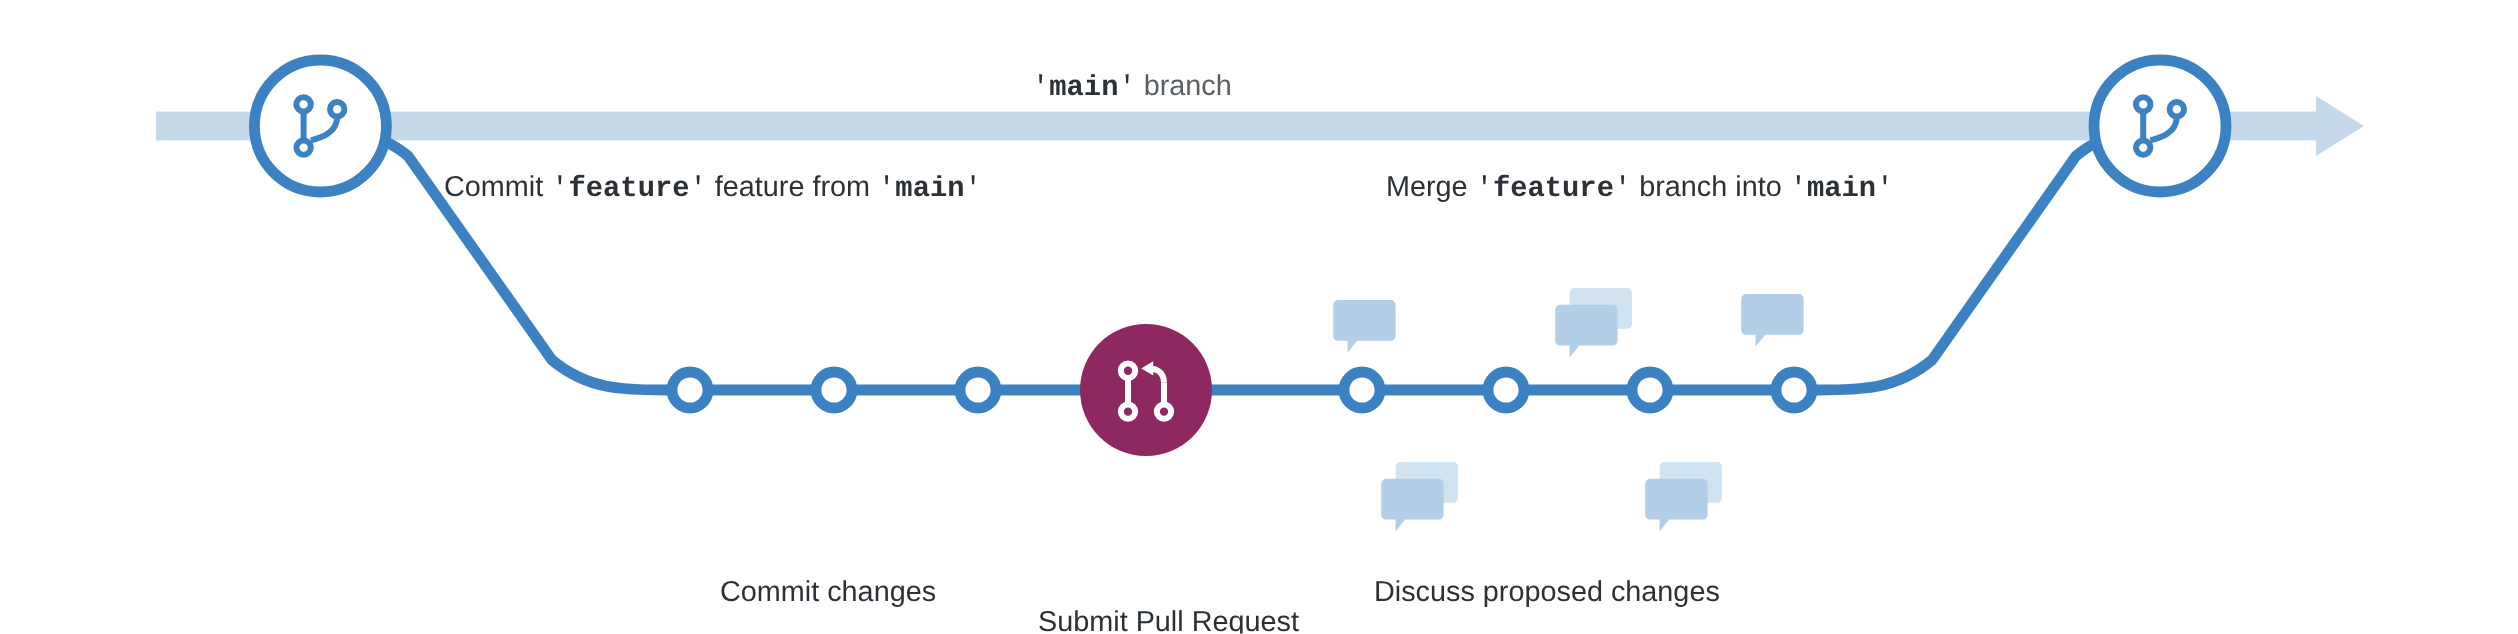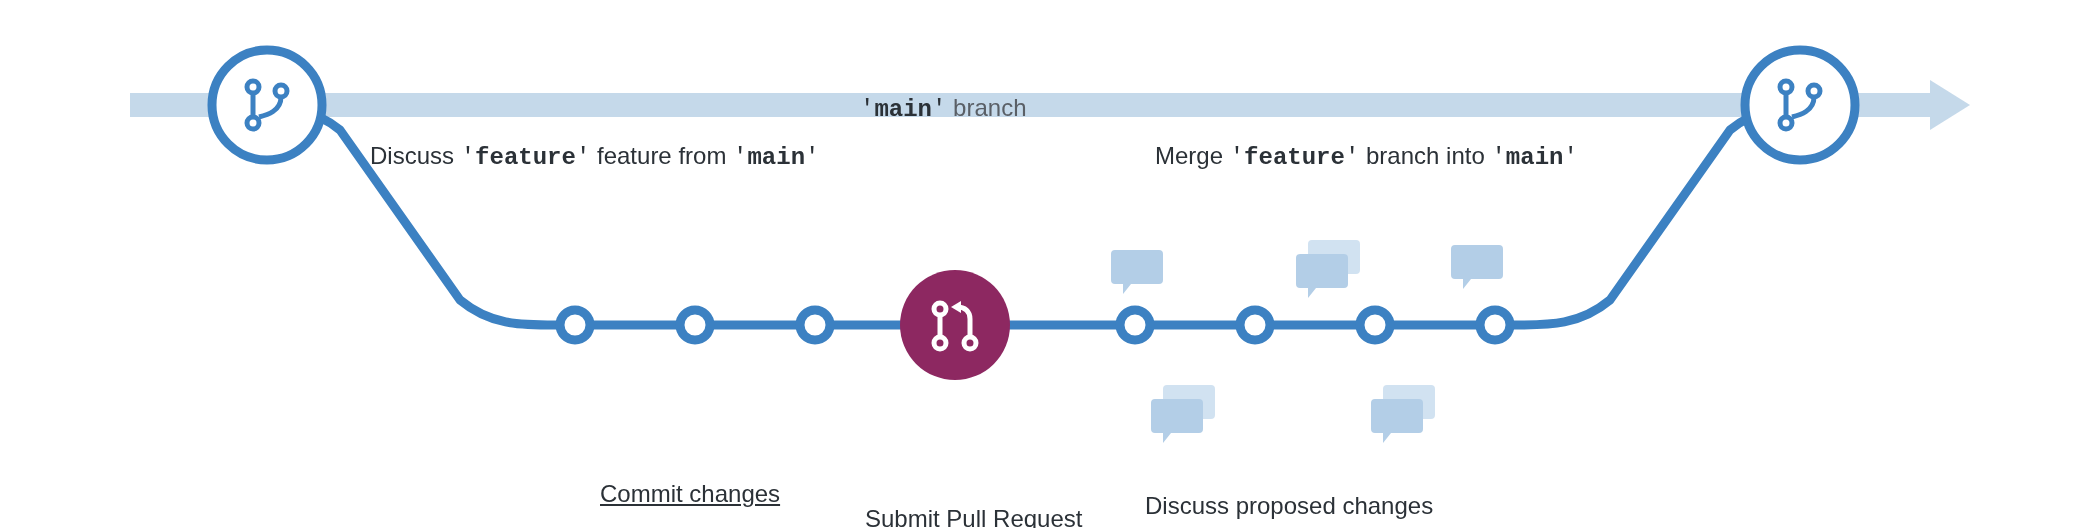--- a/index.html
+++ b/index.html
@@ -116,27 +116,27 @@
       <path d="M 0 14 h 44 a 4 4 0 0 1 4 4 v 26 a 4 4 0 0 1 -4 4 h -28 l -8 10 v -10 h -8 a 4 4 0 0 1 -4 -4 v -26 a 4 4 0 0 1 4 -4 z"></path>
     </g>
 
     <g transform="translate(1375,385)">
       <path d="M 12 0 h 44 a 4 4 0 0 1 4 4 v 26 a 4 4 0 0 1 -4 4 h -28 l -8 10 v -10 h -8 a 4 4 0 0 1 -4 -4 v -26 a 4 4 0 0 1 4 -4 z" opacity="0.6"></path>
       <path d="M 0 14 h 44 a 4 4 0 0 1 4 4 v 26 a 4 4 0 0 1 -4 4 h -28 l -8 10 v -10 h -8 a 4 4 0 0 1 -4 -4 v -26 a 4 4 0 0 1 4 -4 z"></path>
     </g>
   </g>
 </svg>
 
-<div class="label" style="left:860px; top:58px;margin-top:36px;">
+<div class="label" style="left:860px; top:58px;">
   <span class="mono">'</span><span class="mono" style="font-weight:bold;">main</span><span class="mono">'</span><span class="label-light"> branch</span>
 </div>
 
 <div class="label" style="left:370px; top:142px;">
-  <span>Discuss </span><span class="mono">'</span><span class="mono" style="font-weight:bold;">feature</span><span class="mono">'</span><span> feature from </span><span class="mono">'</span><span class="mono" style="font-weight:bold;">main</span><span class="mono">'</span>
+  <span>Commit </span><span class="mono">'</span><span class="mono" style="font-weight:bold;">feature</span><span class="mono">'</span><span> feature from </span><span class="mono">'</span><span class="mono" style="font-weight:bold;">main</span><span class="mono">'</span>
 </div>
 
 <div class="label" style="left:1155px; top:142px;">
   <span>Merge </span><span class="mono">'</span><span class="mono" style="font-weight:bold;">feature</span><span class="mono">'</span><span> branch into </span><span class="mono">'</span><span class="mono" style="font-weight:bold;">main</span><span class="mono">'</span>
 </div>
 
-<div class="bottom-label" style="left:600px; top:480px;text-decoration:underline;">Commit changes</div>
+<div class="bottom-label" style="left:600px; top:480px;">Commit changes</div>
 <div class="bottom-label" style="left:865px; top:505px;">Submit Pull Request</div>
-<div class="bottom-label" style="left:1145px; top:492px;">Discuss proposed changes</div>
+<div class="bottom-label" style="left:1145px; top:480px;">Discuss proposed changes</div>
 
 </body></html>

